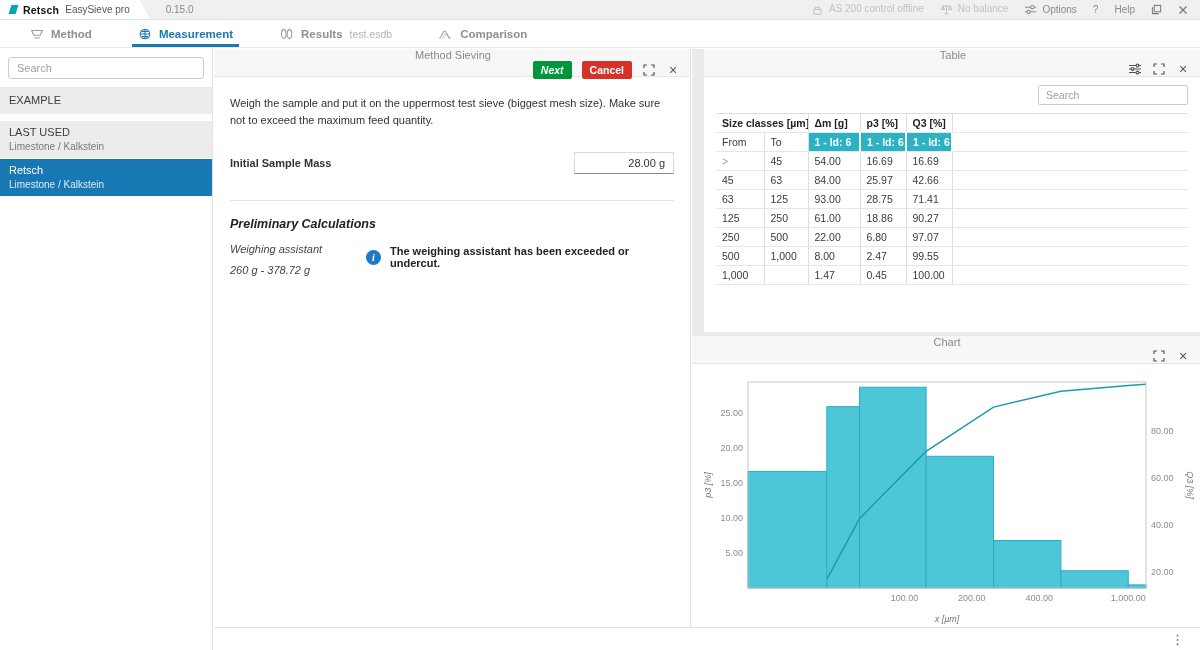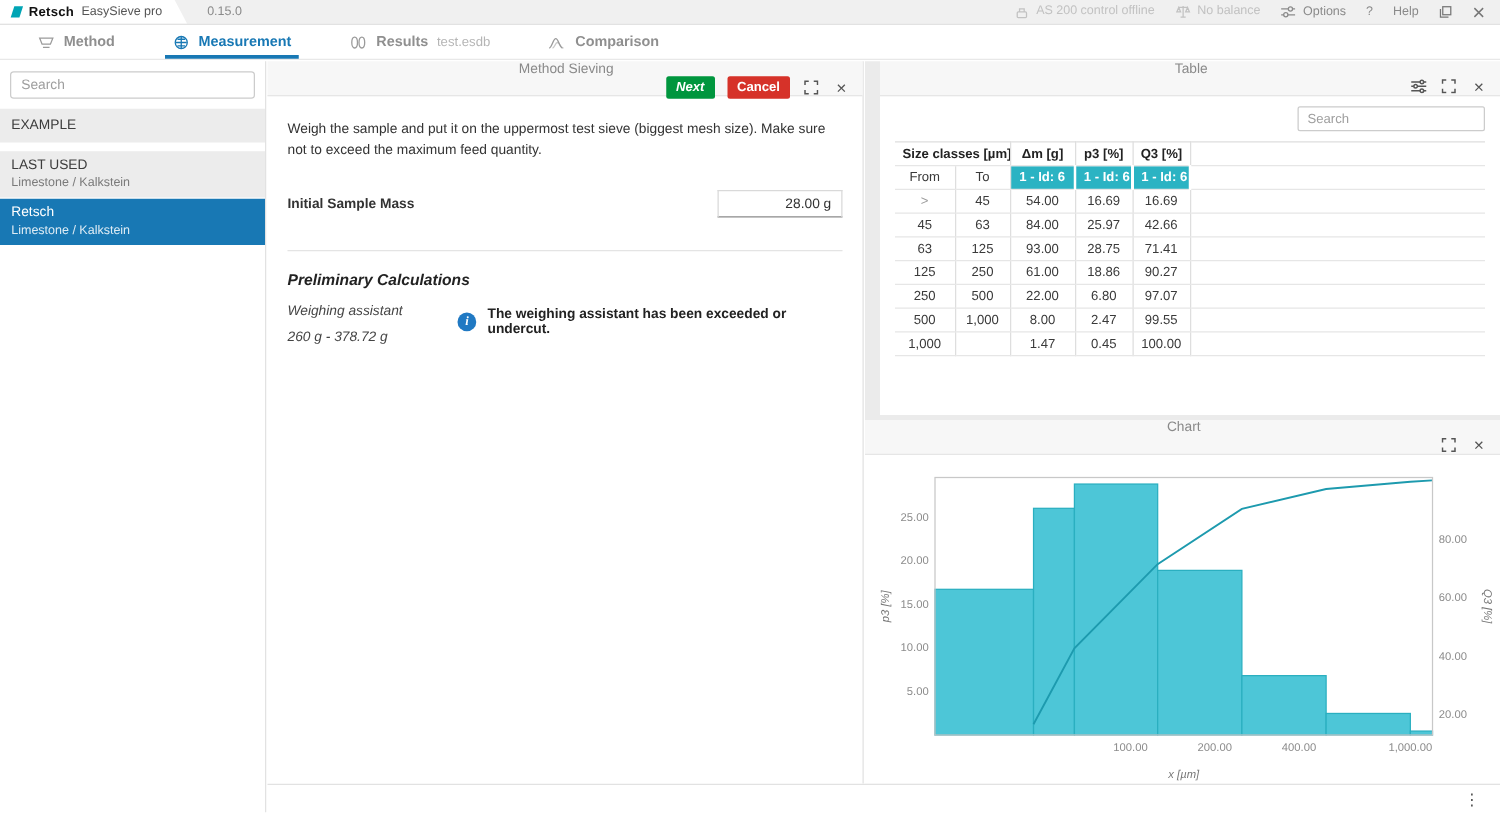--- a/index.html
+++ b/index.html
@@ -99,21 +99,21 @@
   .warning-text { font-size: 11px; font-weight: 700; color: #222; }
 
   
   .table-toolbar { display: flex; justify-content: flex-end; padding: 8px 12px 6px; }
   .search-input { width: 150px; height: 20px; border: 1px solid #ccc; border-radius: 2px;
     font-size: 10.5px; padding: 0 7px; color: #444; font-family: inherit; outline: none; }
   .search-input::placeholder { color: #9e9e9e; }
   .data-table { border-collapse: collapse; width: calc(100% - 24px); margin: 2px 12px 0;
     table-layout: fixed; font-size: 10.5px; }
   .data-table th, .data-table td { border-right: 1px solid #dedede; border-bottom: 1px solid #e6e6e6;
-    padding: 3px 6px; font-weight: 400; text-align: center; color: #3a3a3a; overflow: hidden;
+    padding: 3px 6px; font-weight: 400; text-align: left; color: #3a3a3a; overflow: hidden;
     white-space: nowrap; }
   .data-table thead tr.grp th { border-top: 1px solid #dedede; font-weight: 700; color: #222; }
   .data-table th.filler, .data-table td.filler { border-right: none; }
   .data-table th.series { background: #2bb3c3; color: #fff; border-right: 2px solid #fff; font-weight: 700; }
   .data-table td.marker-cell { color: #9a9a9a; }
 
   
   .chart-body { padding: 6px 4px 0 8px; }
 </style>
 </head>

